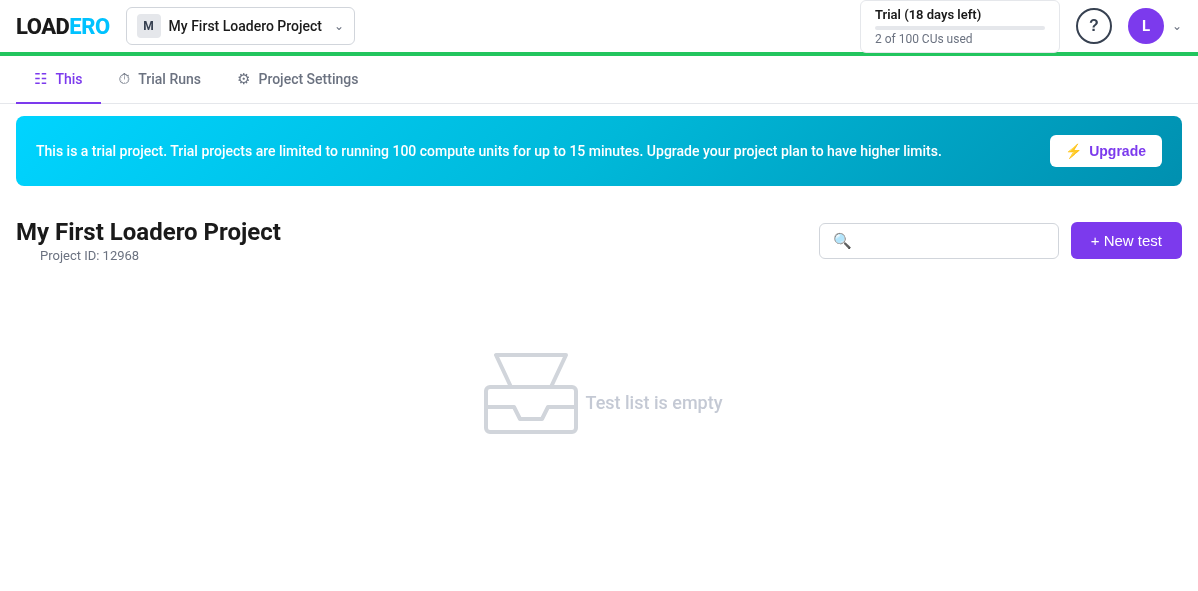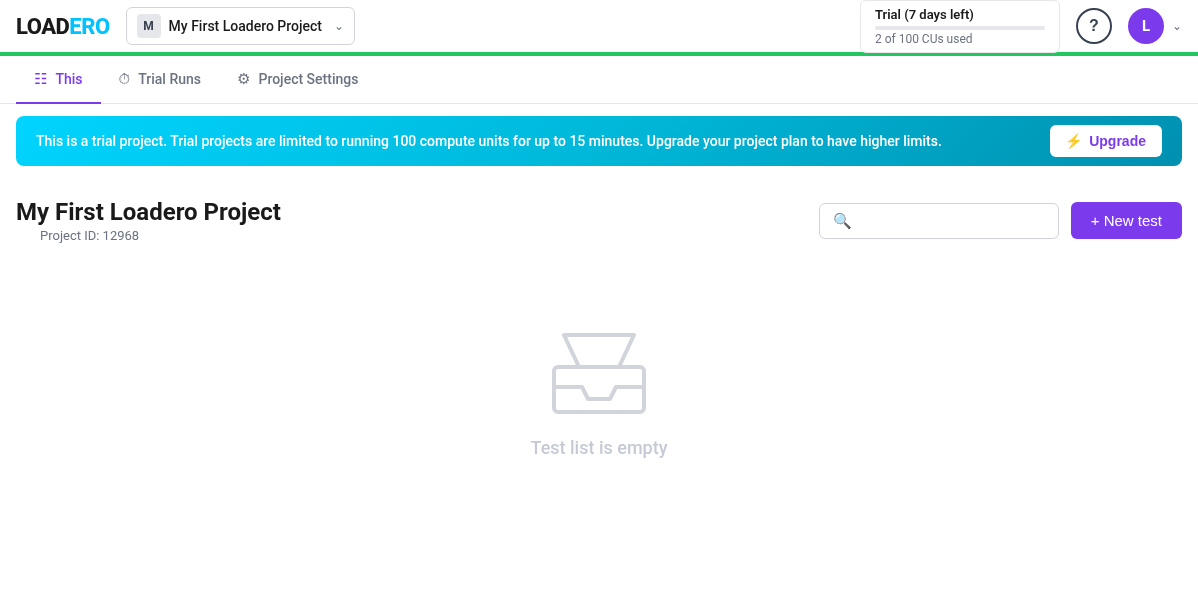--- a/index.html
+++ b/index.html
@@ -133,21 +133,21 @@
     }
     .tab.active {
       color: #7c3aed;
       border-bottom-color: #7c3aed;
     }
     .tab-icon { font-size: 15px; }
 
     
     .banner {
       background: linear-gradient(135deg, #00d4ff 0%, #00b8d9 50%, #0090b0 100%);
-      padding: 9px 20px;
+      padding: 19px 20px;
       display: flex;
       align-items: center;
       justify-content: space-between;
       margin: 12px 16px;
       border-radius: 8px;
     }
     .banner-text {
       color: #fff;
       font-size: 14px;
       font-weight: 500;
@@ -224,21 +224,21 @@
       padding: 10px 20px;
       font-size: 15px;
       font-weight: 400;
       cursor: pointer;
       white-space: nowrap;
     }
 
     
     .empty-state {
       display: flex;
-      flex-direction: column;
+      flex-direction: row;
       align-items: center;
       justify-content: center;
       padding: 80px 20px;
     }
     .inbox-icon-wrap {
       width: 110px;
       height: 90px;
       margin-bottom: 20px;
     }
     .empty-text {
@@ -258,21 +258,21 @@
 
   <div class="project-selector">
     <div class="project-avatar">M</div>
     <span class="project-name">My First Loadero Project</span>
     <span class="chevron-icon">⌄</span>
   </div>
 
   <div class="header-spacer"></div>
 
   <div class="trial-info">
-    <span class="trial-label">Trial (7 days left)</span>
+    <span class="trial-label">Trial (18 days left)</span>
     <div class="usage-bar-bg">
       <div class="usage-bar-fill" style="width: 0%"></div>
     </div>
     <span class="trial-usage">2 of 100 CUs used</span>
   </div>
 
   <button class="help-btn">?</button>
 
   <div class="user-avatar-btn">
     <div class="user-avatar">L</div>

